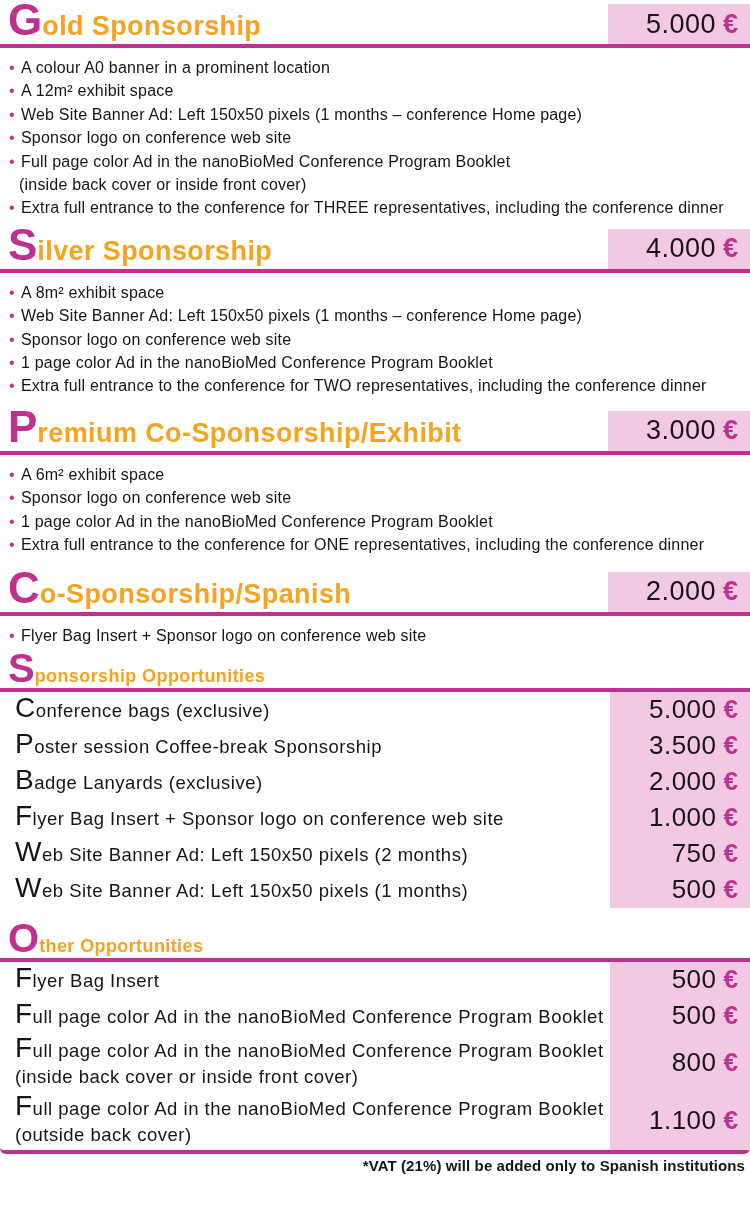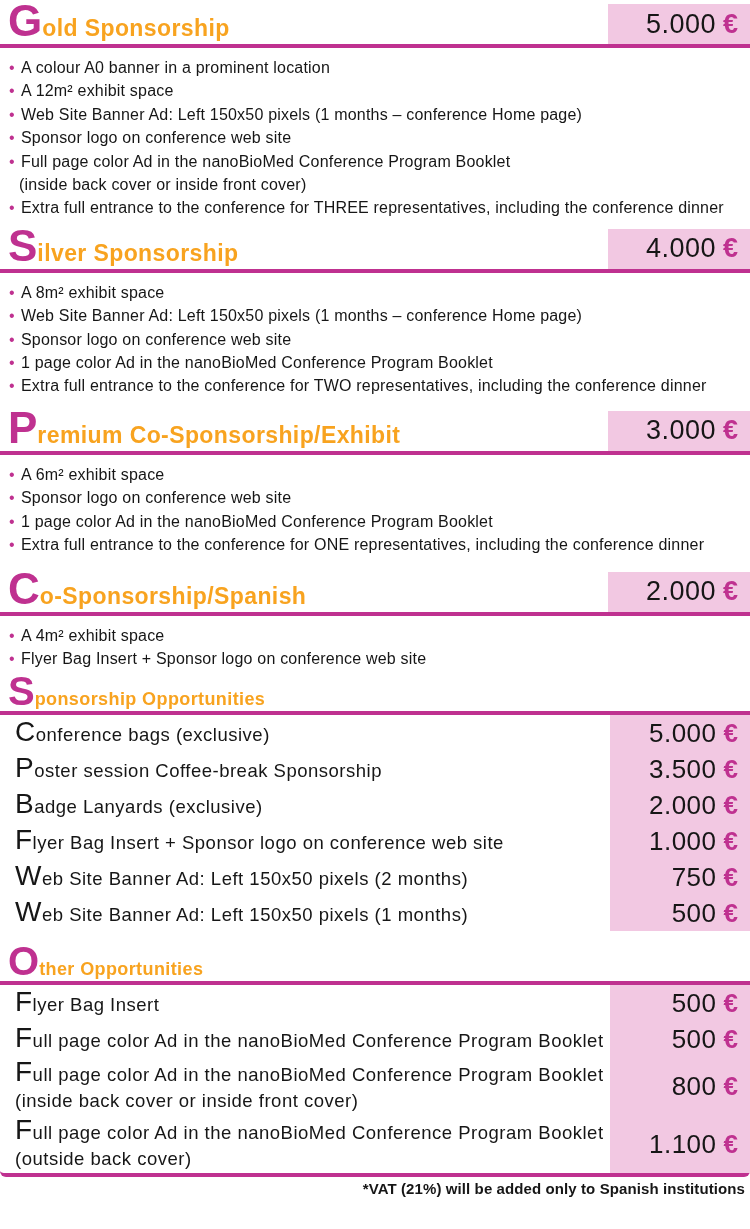--- a/index.html
+++ b/index.html
@@ -29,21 +29,21 @@
   .price{font-size:27px;color:var(--ink);letter-spacing:.5px;}
   .euro{font-size:27px;color:var(--magenta);margin-left:7px;font-weight:bold;}
   .head-title{
     position:absolute;left:8px;bottom:2px;
     display:flex;align-items:baseline;white-space:pre;
   }
   .initial{
     font-size:44px;font-weight:bold;color:var(--magenta);line-height:.8;
   }
   .rest{
-    font-size:23px;font-weight:bold;color:var(--orange);letter-spacing:.4px;
+    font-size:27px;font-weight:bold;color:var(--orange);letter-spacing:.4px;
   }
   
   .bullets{padding:8px 0 0 8px;}
   .b-line{
     position:relative;padding-left:13px;
     font-size:16px;line-height:23.4px;letter-spacing:.2px;
     white-space:nowrap;
   }
   .b-line::before{
     content:"\2022";position:absolute;left:1px;top:0;
@@ -154,21 +154,20 @@
     <div class="head">
       <div class="price-box">
         <span class="price">2.000</span>
         <span class="euro">€</span>
       </div>
       <div class="head-title">
         <span class="initial">C</span><span class="rest">o-Sponsorship/Spanish</span>
       </div>
     </div>
     <div class="bullets">
-      <div class="b-line">A 4m² exhibit space</div>
       <div class="b-line">Flyer Bag Insert + Sponsor logo on conference web site</div>
     </div>
   </div>
 
   <div class="table" id="tbl-spons">
     <div class="tbl-head">
       <div class="head-title">
         <span class="initial">S</span><span class="rest">ponsorship Opportunities</span>
       </div>
     </div>

